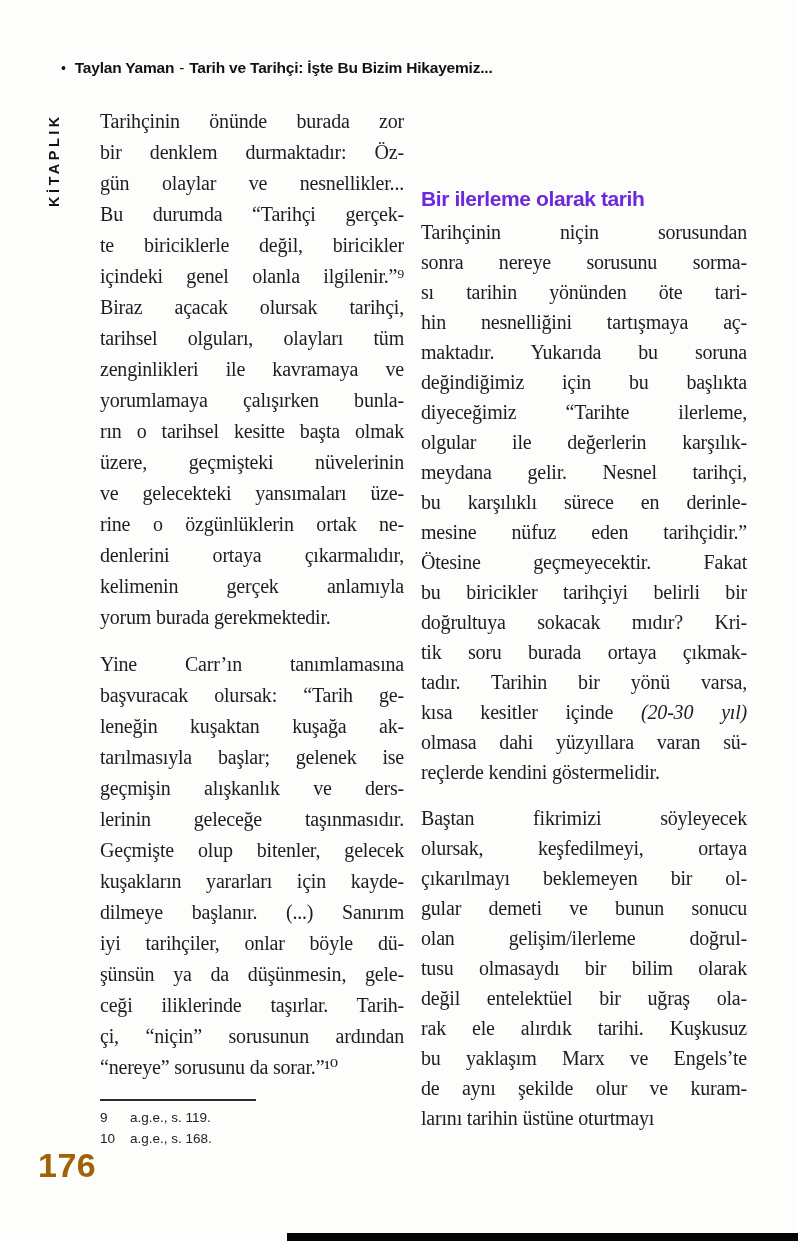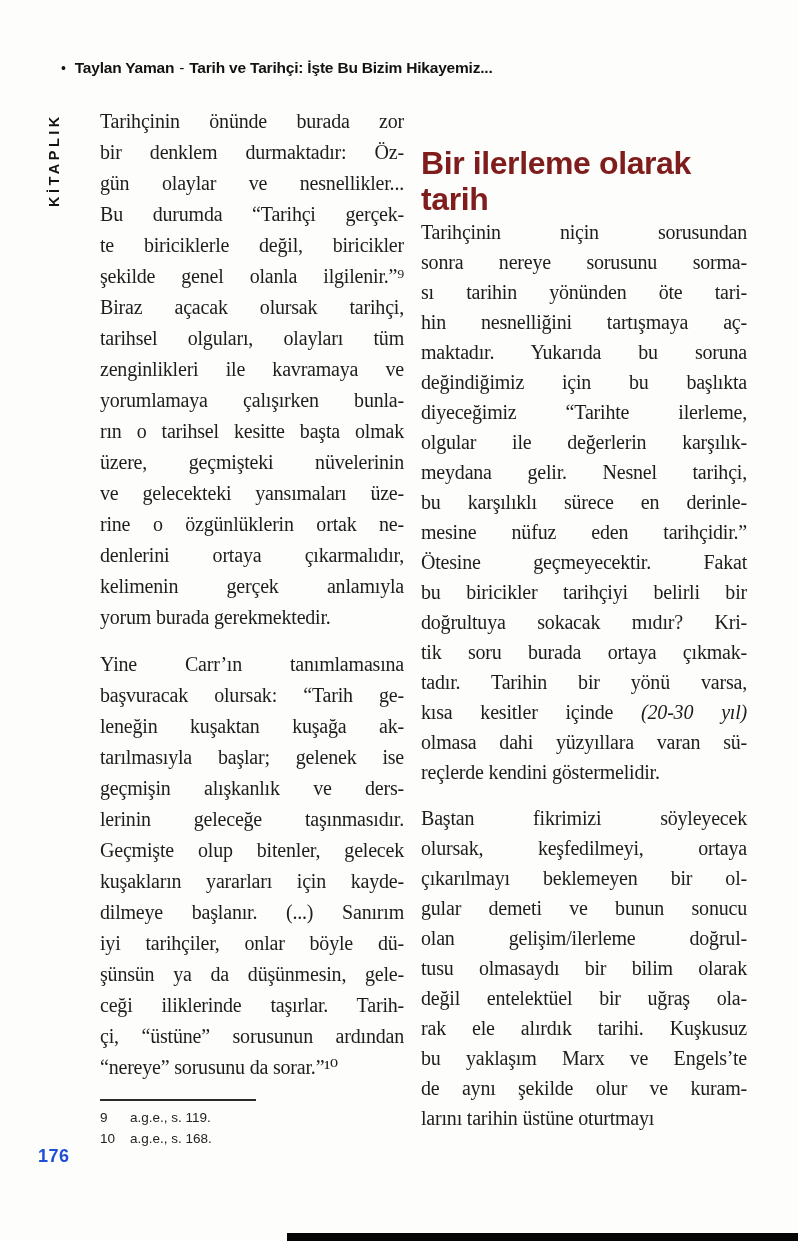--- a/index.html
+++ b/index.html
@@ -28,32 +28,32 @@
   .col.left  { width:304px; }
   .col.right { width:326px; }
 
   .para { margin-bottom:16px; }
   .bline { font-family:"Liberation Serif","DejaVu Serif",serif; font-size:20px; line-height:31px;
            color:#1d1d1d; letter-spacing:-0.2px; text-align:left; }
   .col.right .bline { line-height:30px; }
   .jl { text-align-last:justify; }
   .bline i { font-style:italic; }
 
-  .heading { font-family:"Liberation Sans", sans-serif; font-weight:700; font-size:32px;
-             line-height:36px; letter-spacing:-0.4px; color:#7f1d1d; }
+  .heading { font-family:"Liberation Sans", sans-serif; font-weight:700; font-size:21px;
+             line-height:36px; letter-spacing:-0.4px; color:#6d28d9; }
 
   
   .fn-rule { width:156px; border-top:2px solid #2a2a2a; margin:9px 0 6px 0; }
   .fnrow { display:flex; font-family:"Liberation Sans", sans-serif; font-size:13.5px;
            line-height:21px; color:#222; }
   .fn-num { min-width:30px; }
 
   
   .pagenum { position:absolute; left:38px; top:1146px; font-family:"Liberation Sans", sans-serif;
-             font-weight:700; font-size:18px; letter-spacing:0.5px; color:#1d4ed8; }
+             font-weight:700; font-size:34px; letter-spacing:0.5px; color:#a16207; }
 
   
   .bottom-bar { position:absolute; left:287px; right:0; bottom:0; height:8px; background:#050505; }
 </style>
 </head>
 <body>
 
 <div class="page">
 
   <div class="header">
@@ -68,21 +68,21 @@
   </div>
 
   <div class="columns">
     <div class="col left" id="col-left">
         <div class="para">
           <div class="bline jl"><span>Tarihçinin önünde burada zor</span></div>
           <div class="bline jl"><span>bir denklem durmaktadır: Öz-</span></div>
           <div class="bline jl"><span>gün olaylar ve nesnellikler...</span></div>
           <div class="bline jl"><span>Bu durumda “Tarihçi gerçek-</span></div>
           <div class="bline jl"><span>te biriciklerle değil, biricikler</span></div>
-          <div class="bline jl"><span>şekilde genel olanla ilgilenir.”⁹</span></div>
+          <div class="bline jl"><span>içindeki genel olanla ilgilenir.”⁹</span></div>
           <div class="bline jl"><span>Biraz açacak olursak tarihçi,</span></div>
           <div class="bline jl"><span>tarihsel olguları, olayları tüm</span></div>
           <div class="bline jl"><span>zenginlikleri ile kavramaya ve</span></div>
           <div class="bline jl"><span>yorumlamaya çalışırken bunla-</span></div>
           <div class="bline jl"><span>rın o tarihsel kesitte başta olmak</span></div>
           <div class="bline jl"><span>üzere, geçmişteki nüvelerinin</span></div>
           <div class="bline jl"><span>ve gelecekteki yansımaları üze-</span></div>
           <div class="bline jl"><span>rine o özgünlüklerin ortak ne-</span></div>
           <div class="bline jl"><span>denlerini ortaya çıkarmalıdır,</span></div>
           <div class="bline jl"><span>kelimenin gerçek anlamıyla</span></div>
@@ -94,21 +94,21 @@
           <div class="bline jl"><span>leneğin kuşaktan kuşağa ak-</span></div>
           <div class="bline jl"><span>tarılmasıyla başlar; gelenek ise</span></div>
           <div class="bline jl"><span>geçmişin alışkanlık ve ders-</span></div>
           <div class="bline jl"><span>lerinin geleceğe taşınmasıdır.</span></div>
           <div class="bline jl"><span>Geçmişte olup bitenler, gelecek</span></div>
           <div class="bline jl"><span>kuşakların yararları için kayde-</span></div>
           <div class="bline jl"><span>dilmeye başlanır. (...) Sanırım</span></div>
           <div class="bline jl"><span>iyi tarihçiler, onlar böyle dü-</span></div>
           <div class="bline jl"><span>şünsün ya da düşünmesin, gele-</span></div>
           <div class="bline jl"><span>ceği iliklerinde taşırlar. Tarih-</span></div>
-          <div class="bline jl"><span>çi, “üstüne” sorusunun ardından</span></div>
+          <div class="bline jl"><span>çi, “niçin” sorusunun ardından</span></div>
           <div class="bline"><span>“nereye” sorusunu da sorar.”¹⁰</span></div>
         </div>
         <div class="fn-rule"></div>
         <div class="fnrow">
           <span class="fn-num">9</span>
           <span>a.g.e., s. 119.</span>
         </div>
         <div class="fnrow">
           <span class="fn-num">10</span>
           <span>a.g.e., s. 168.</span>

